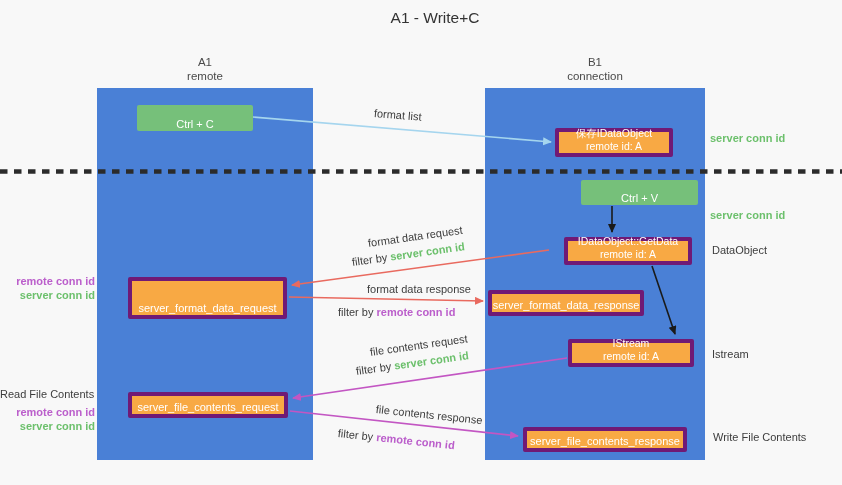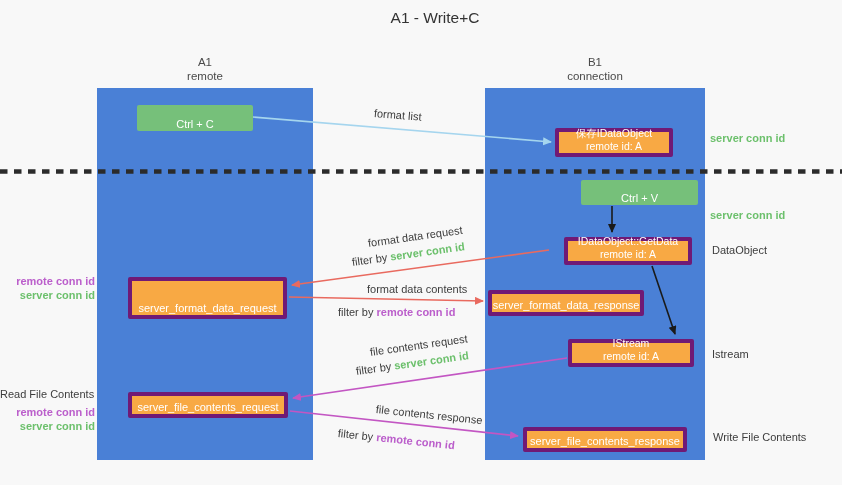--- a/index.html
+++ b/index.html
@@ -120,21 +120,21 @@
   </div>
 
   <div class="lbl tilt-slight" style="left:374px; top:107px;">format list</div>
 
   <div class="lbl tilt-up" style="left:368px; top:237px;">format data request</div>
   <div class="lbl tilt-up" style="left:352px; top:256px;">
     <span>filter by</span>
     <span class="g">server conn id</span>
   </div>
 
-  <div class="lbl" style="left:367px; top:283px;">format data contents</div>
+  <div class="lbl" style="left:367px; top:283px;">format data response</div>
   <div class="lbl" style="left:338px; top:306px;">
     <span>filter by</span>
     <span class="p">remote conn id</span>
   </div>
 
   <div class="lbl tilt-up" style="left:370px; top:346px;">file contents request</div>
   <div class="lbl tilt-up" style="left:356px; top:365px;">
     <span>filter by</span>
     <span class="g">server conn id</span>
   </div>

